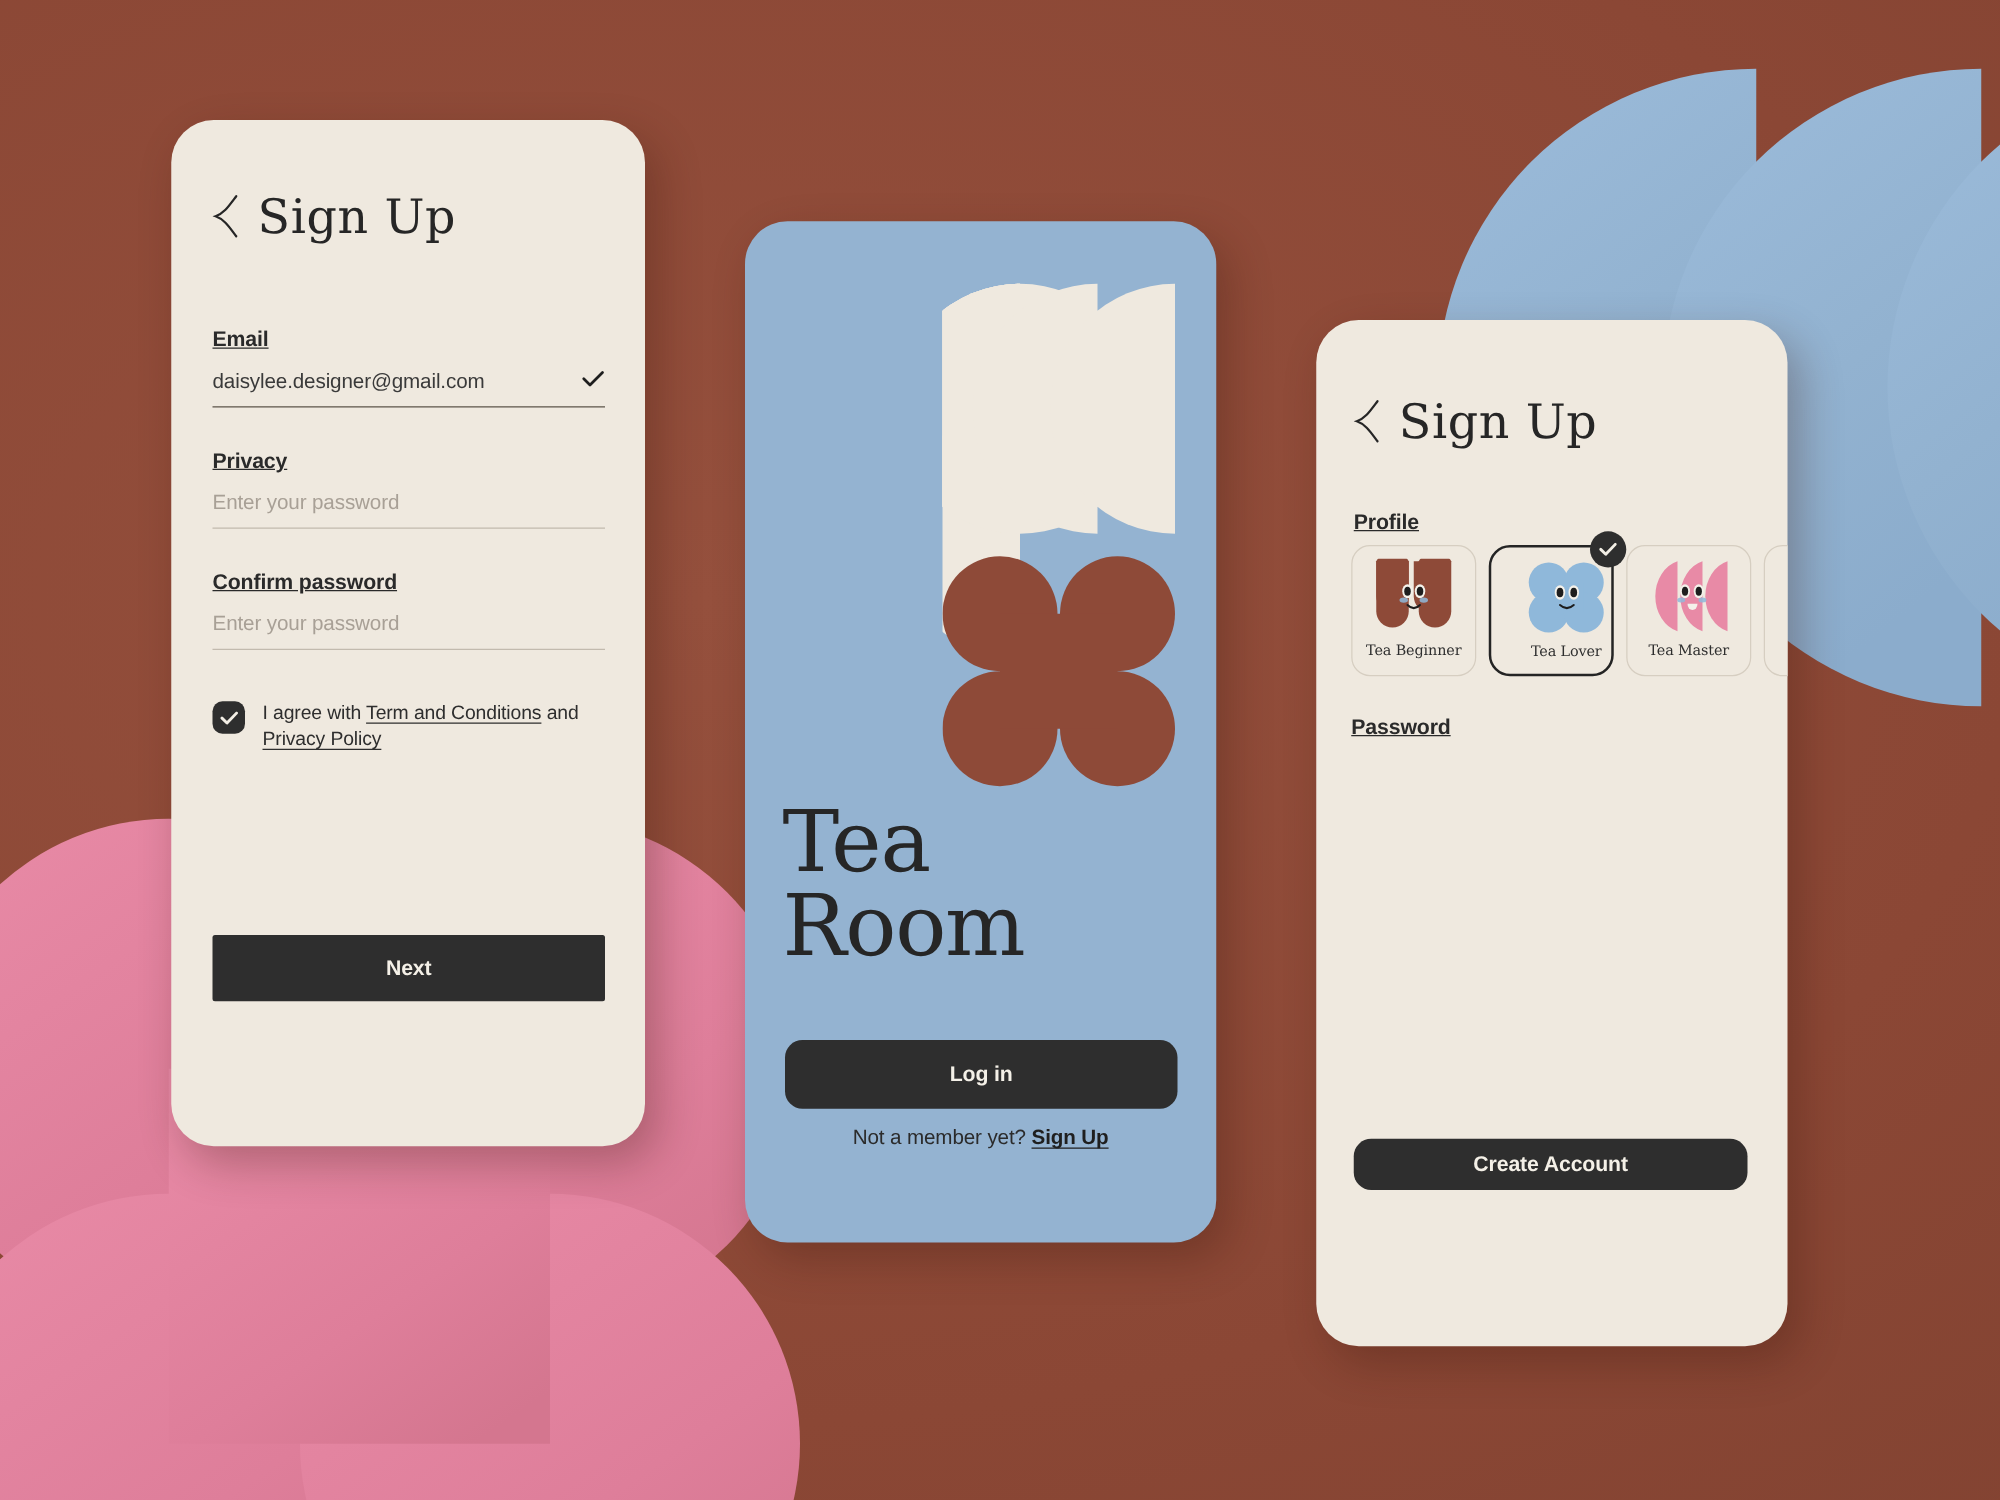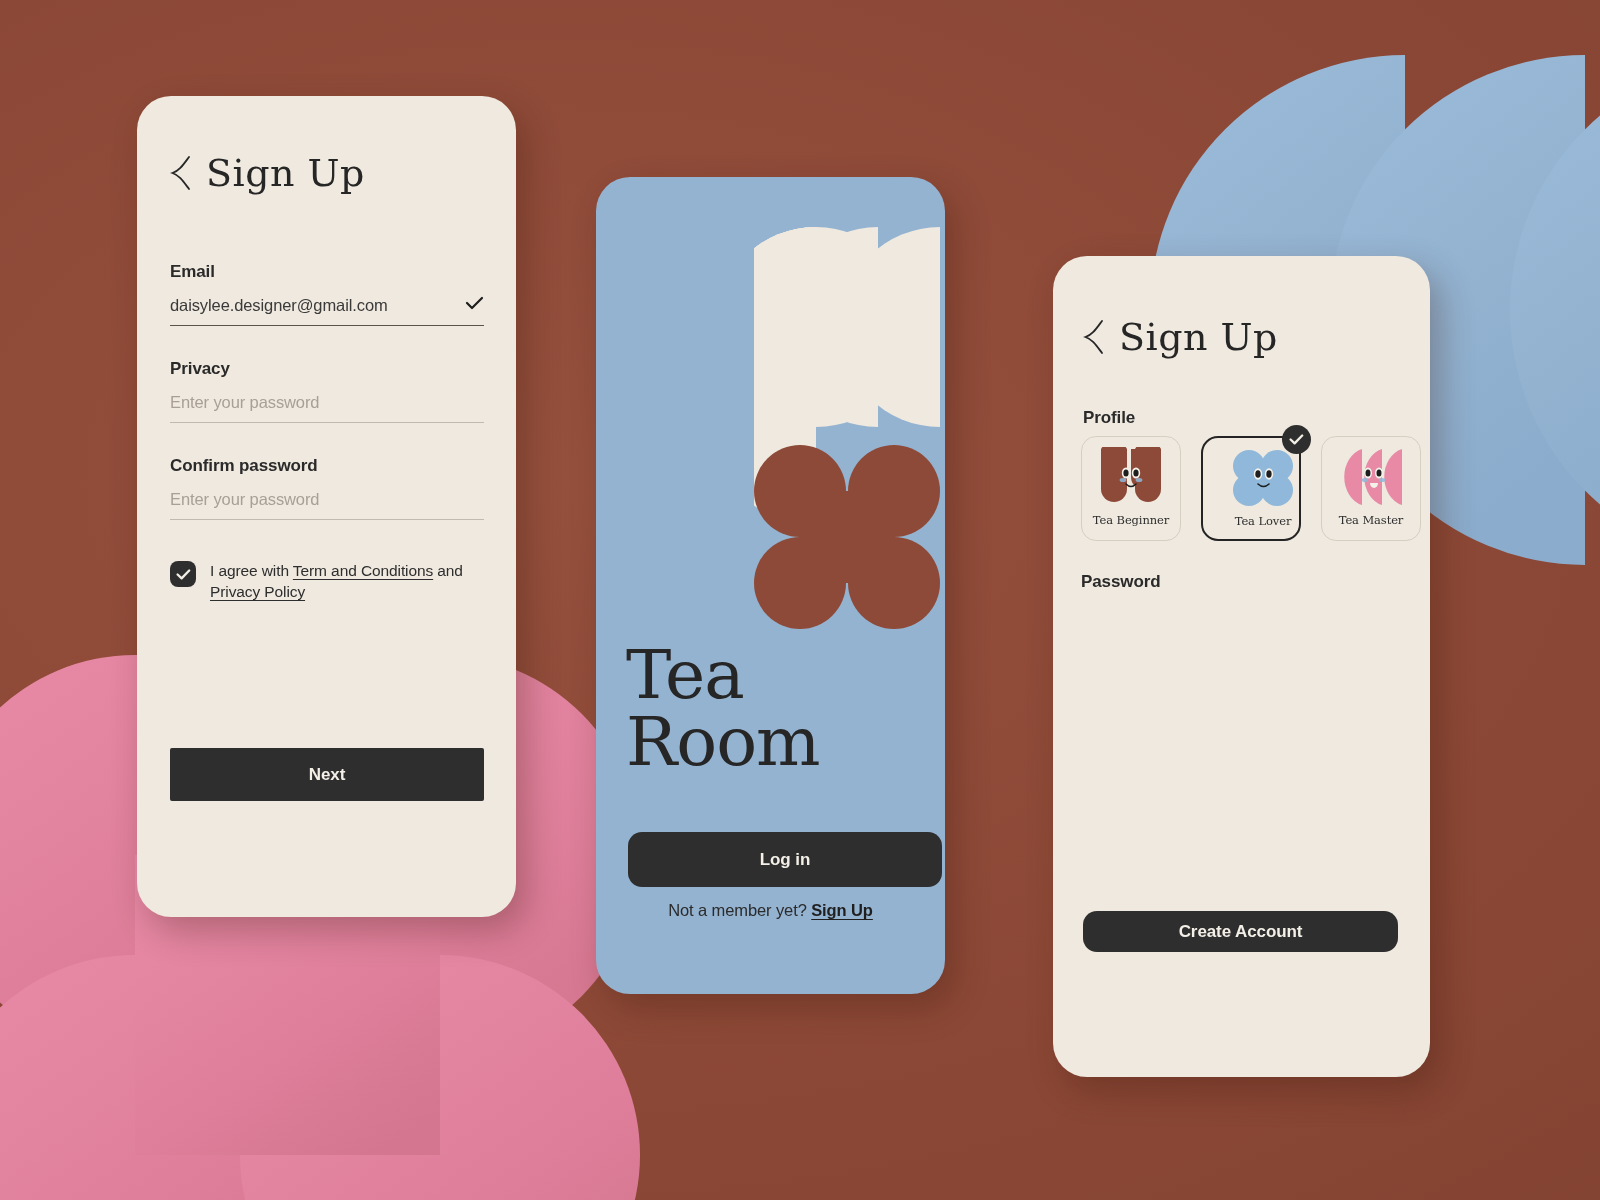--- a/index.html
+++ b/index.html
@@ -29,21 +29,21 @@
     overflow: hidden;
   }
   .screen.cream { background: #EFE9DF; }
   .screen.blue  { background: #94B3D1; }
 
   #screen-signup-1 {
     left: 137px; top: 96px; width: 379px; height: 821px;
     box-shadow: 10px 14px 34px rgba(60,22,12,0.30);
   }
   #screen-login {
-    left: 596px; top: 177px; width: 349px; height: 817px;
+    left: 596px; top: 177px; width: 377px; height: 817px;
     box-shadow: 10px 14px 34px rgba(60,22,12,0.30);
   }
   #screen-signup-2 {
     left: 1053px; top: 256px; width: 377px; height: 821px;
     box-shadow: 10px 14px 34px rgba(60,22,12,0.30);
   }
 
   
   .screen-header {
     display: flex;
@@ -61,20 +61,21 @@
   }
 
   
   .field { position: relative; }
   .field-label {
     font-size: 17px;
     font-weight: 700;
     color: #2A2A2A;
     letter-spacing: -0.1px;
     margin-bottom: 14px;
+    text-decoration: underline;
   }
   .field-row {
     display: flex;
     align-items: flex-start;
     justify-content: space-between;
     border-bottom: 1.5px solid #5C544A;
     padding-bottom: 11px;
   }
   .field-row.muted { border-bottom-color: #C2BAAE; }
   .field-value {
@@ -159,21 +160,21 @@
     color: #1F1F1F;
   }
 
   
   #screen-signup-2 .s3-header { position: absolute; left: 30px; top: 62px; }
   #screen-signup-2 .profile-label { position: absolute; left: 30px; top: 152px; }
   .avatar-strip {
     position: absolute;
     left: 28px; top: 180px;
     display: flex;
-    gap: 20px;
+    gap: 10px;
     width: 380px;
   }
   .avatar-card {
     width: 100px; height: 105px;
     flex: 0 0 auto;
     border-radius: 15px;
     border: 1.5px solid #D6CEC1;
     background: #EFE9DF;
     position: relative;
     display: flex;

